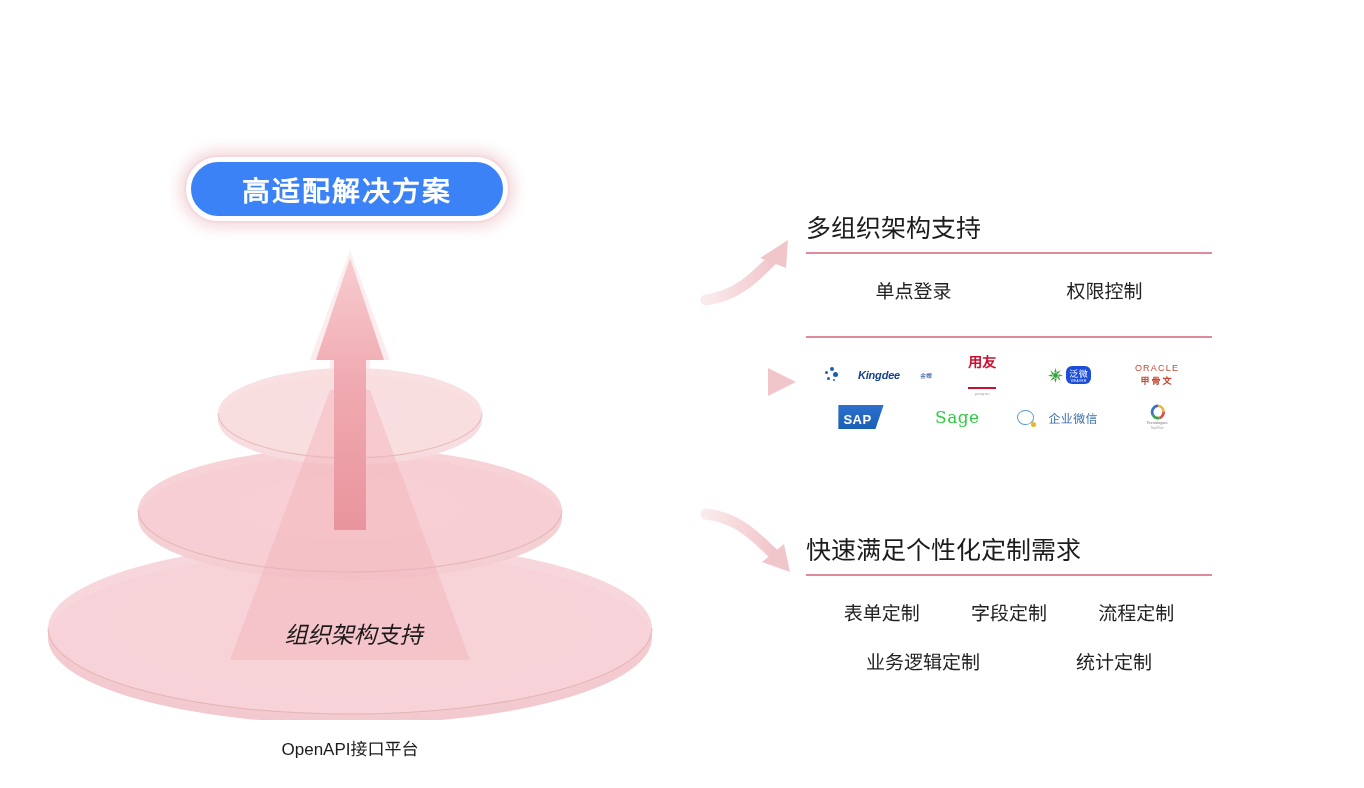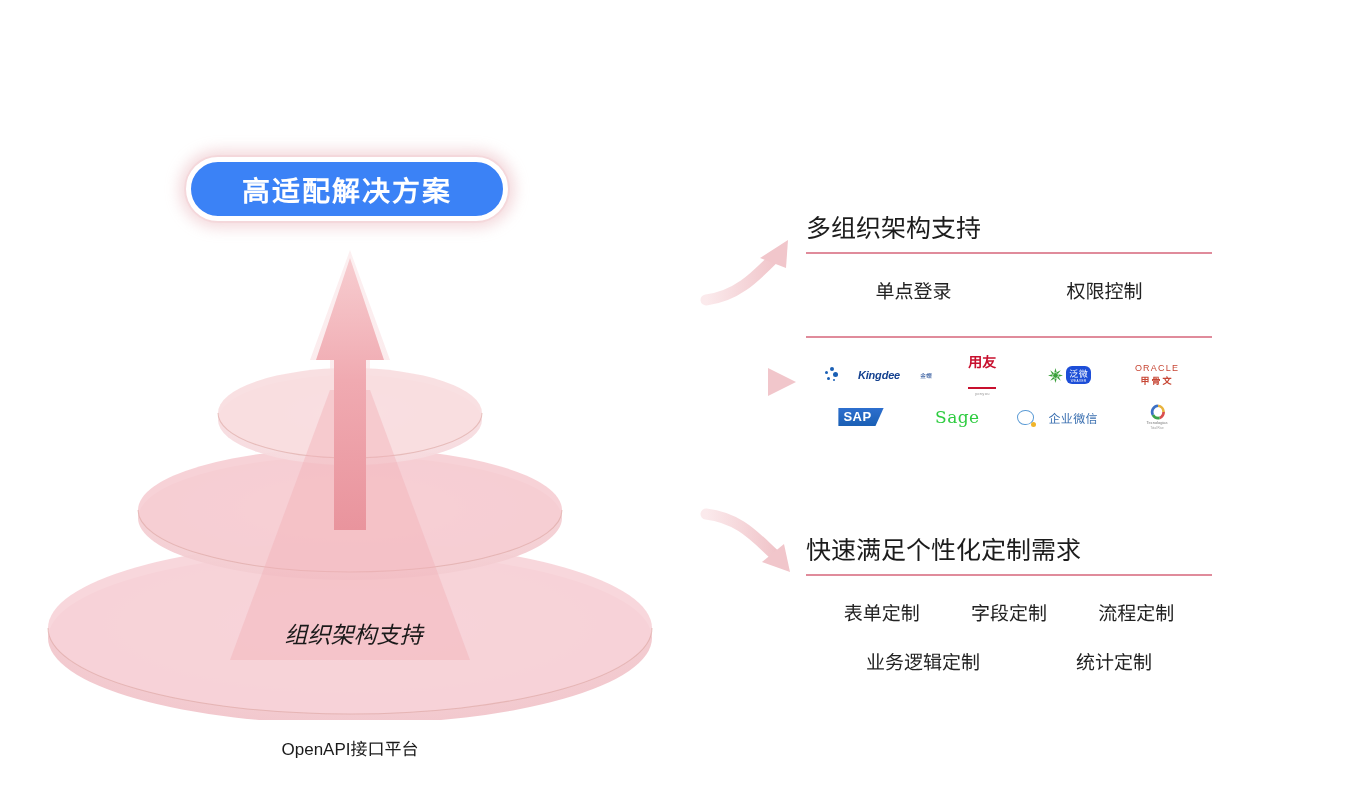--- a/index.html
+++ b/index.html
@@ -179,21 +179,21 @@
   .lg-oracle { flex-direction: column; justify-content:center; gap:1px;}
   .lg-oracle .word {
     font-size: 9px; color:#c74634; letter-spacing: 1.2px;
     font-family: "Liberation Sans", sans-serif;
   }
   .lg-oracle .cn { font-size: 9px; color:#c74634; letter-spacing: 2px; font-weight:bold;}
 
   .lg-sap .block {
     background: linear-gradient(180deg,#2d6fce 0%, #1a5fb4 100%);
     color: #ffffff; font-weight: bold; font-size: 13px;
-    padding: 2px 6px 3px 5px; letter-spacing: .5px; line-height: 1;
+    padding: 8px 6px 3px 5px; letter-spacing: .5px; line-height: 1;
     clip-path: polygon(0 0, 100% 0, 82% 100%, 0 100%);
     padding-right: 12px;
   }
 
   .lg-sage .word {
     font-size: 17px; color: #2ecc40; letter-spacing: .4px;
     font-family: "DejaVu Serif", serif;
   }
 
   .lg-wecom { gap: 15px; }

